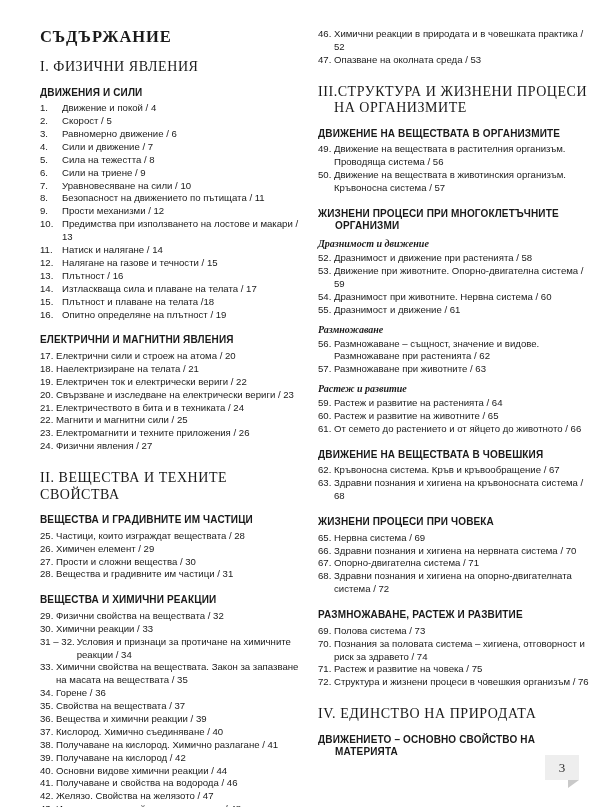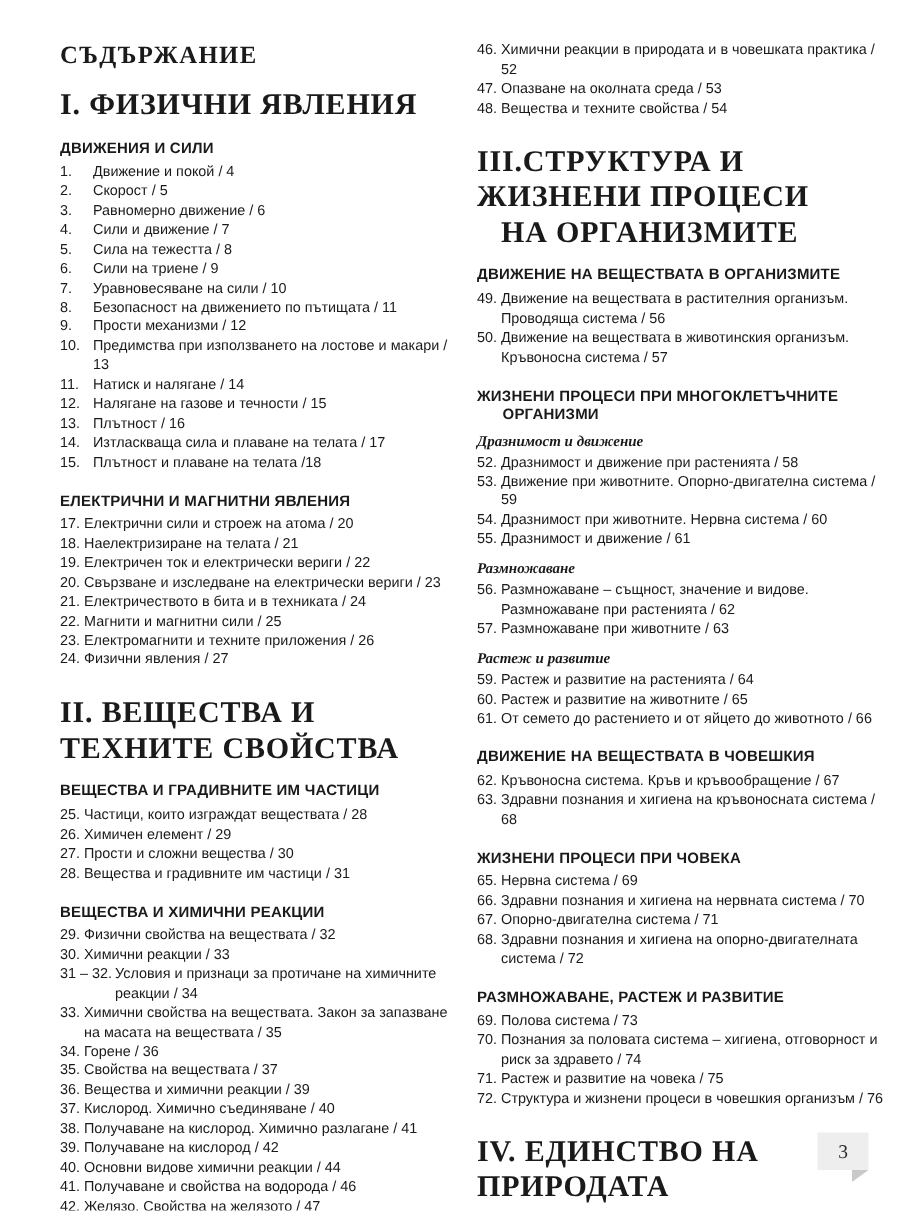--- a/index.html
+++ b/index.html
@@ -39,22 +39,22 @@
   .doc-title {
     font-family: "Liberation Serif", serif;
     font-size: 16.5px;
     font-weight: bold;
     letter-spacing: 0.9px;
     margin: 0 0 13px 0;
     line-height: 1.1;
   }
   .roman-head {
     font-family: "Liberation Serif", serif;
-    font-size: 20px;
-    font-weight: bold;
+    font-size: 14px;
+    font-weight: normal;
     letter-spacing: 0.55px;
     margin: 0 0 11px 0;
     line-height: 1.18;
   }
   .roman-head .rh-indent {
     display: block;
     padding-left: 16px;
   }
   .roman-head.spaced-top { margin-top: 17px; }
 
@@ -209,20 +209,24 @@
               <span class="txt">Плътност / 16</span>
             </li>
           <li>
               <span class="num">14.</span>
               <span class="txt">Изтласкваща сила и плаване на телата / 17</span>
             </li>
           <li>
               <span class="num">15.</span>
               <span class="txt">Плътност и плаване на телата /18</span>
             </li>
+          <li>
+              <span class="num">16.</span>
+              <span class="txt">Опитно определяне на плътност / 19</span>
+            </li>
         </ul>
       </div>
 
       <div class="blk">
         <div class="sec-head gap">ЕЛЕКТРИЧНИ И МАГНИТНИ ЯВЛЕНИЯ</div>
         <ul class="entries">
           <li>
               <span class="num">17.</span>
               <span class="txt">Електрични сили и строеж на атома / 20</span>
             </li>
@@ -350,24 +354,20 @@
 
       <ul class="entries">
         <li>
             <span class="num">46.</span>
             <span class="txt">Химични реакции в природата и в човешката практика / 52</span>
           </li>
         <li>
             <span class="num">47.</span>
             <span class="txt">Опазване на околната среда / 53</span>
           </li>
-        <li>
-            <span class="num">48.</span>
-            <span class="txt">Вещества и техните свойства / 54</span>
-          </li>
       </ul>
 
       <div class="roman-head spaced-top">
         <span>III.СТРУКТУРА И ЖИЗНЕНИ ПРОЦЕСИ</span>
         <span class="rh-indent">НА ОРГАНИЗМИТЕ</span>
       </div>
 
       <div class="blk">
         <div class="sec-head">ДВИЖЕНИЕ НА ВЕЩЕСТВАТА В ОРГАНИЗМИТЕ</div>
         <ul class="entries">

